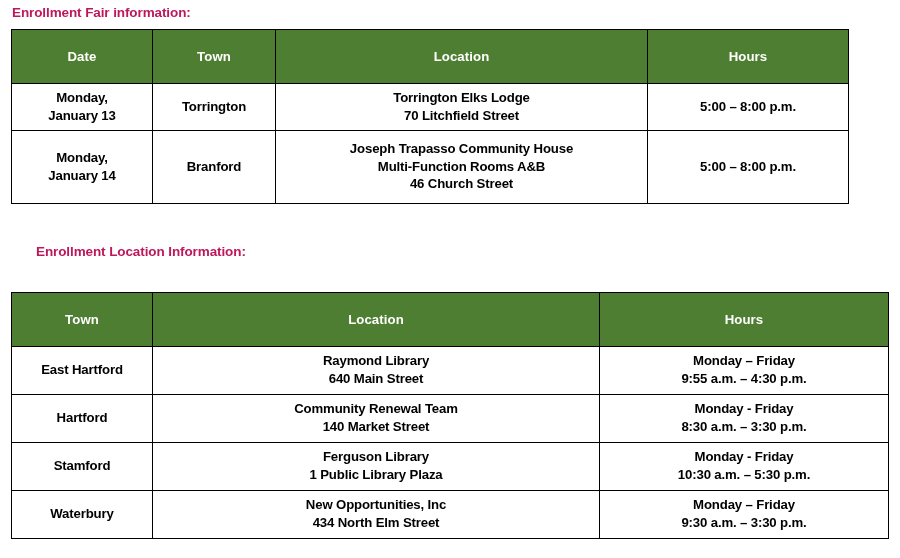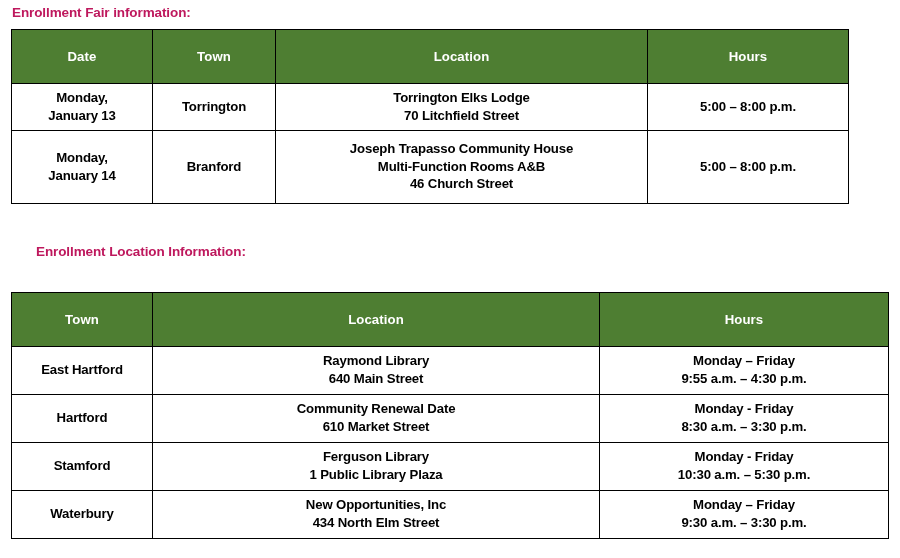--- a/index.html
+++ b/index.html
@@ -186,22 +186,22 @@
           <td class="cell-lines">
             <span>Monday – Friday</span>
             <span>9:55 a.m. – 4:30 p.m.</span>
           </td>
         </tr>
         <tr>
           <td class="cell-lines">
             <span>Hartford</span>
           </td>
           <td class="cell-lines">
-            <span>Community Renewal Date</span>
-            <span>610 Market Street</span>
+            <span>Community Renewal Team</span>
+            <span>140 Market Street</span>
           </td>
           <td class="cell-lines">
             <span>Monday - Friday</span>
             <span>8:30 a.m. – 3:30 p.m.</span>
           </td>
         </tr>
         <tr>
           <td class="cell-lines">
             <span>Stamford</span>
           </td>

